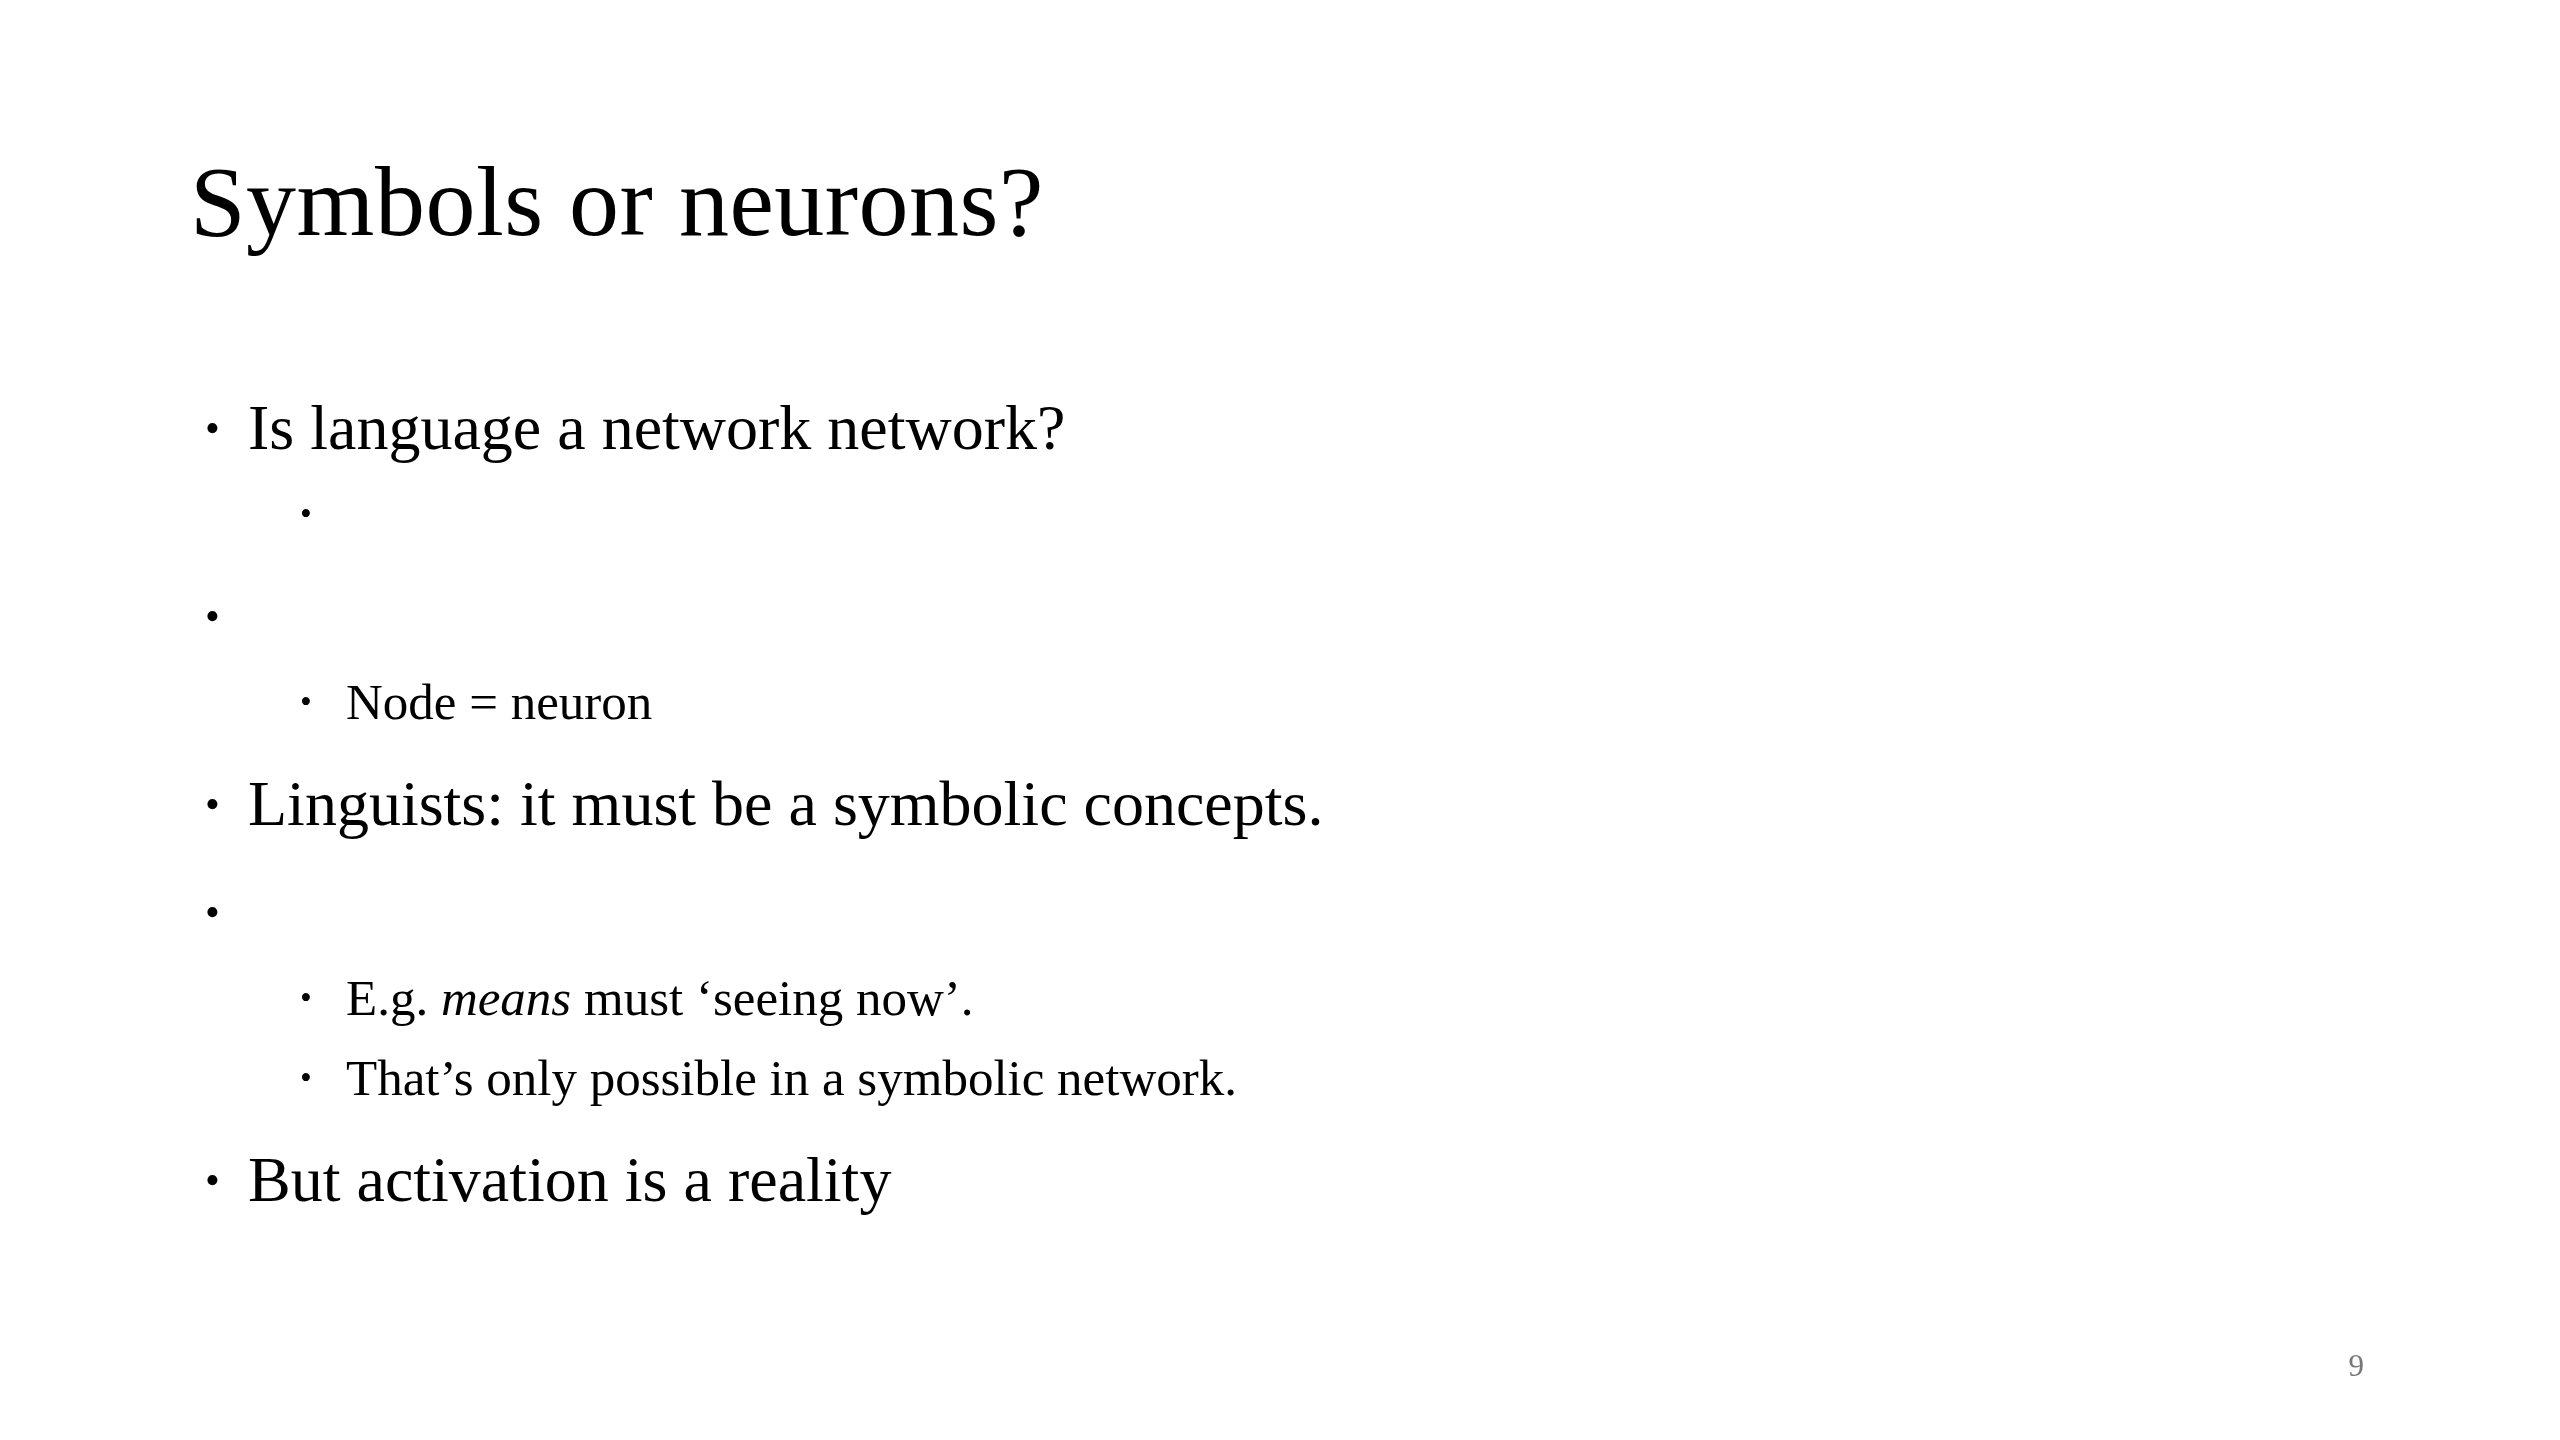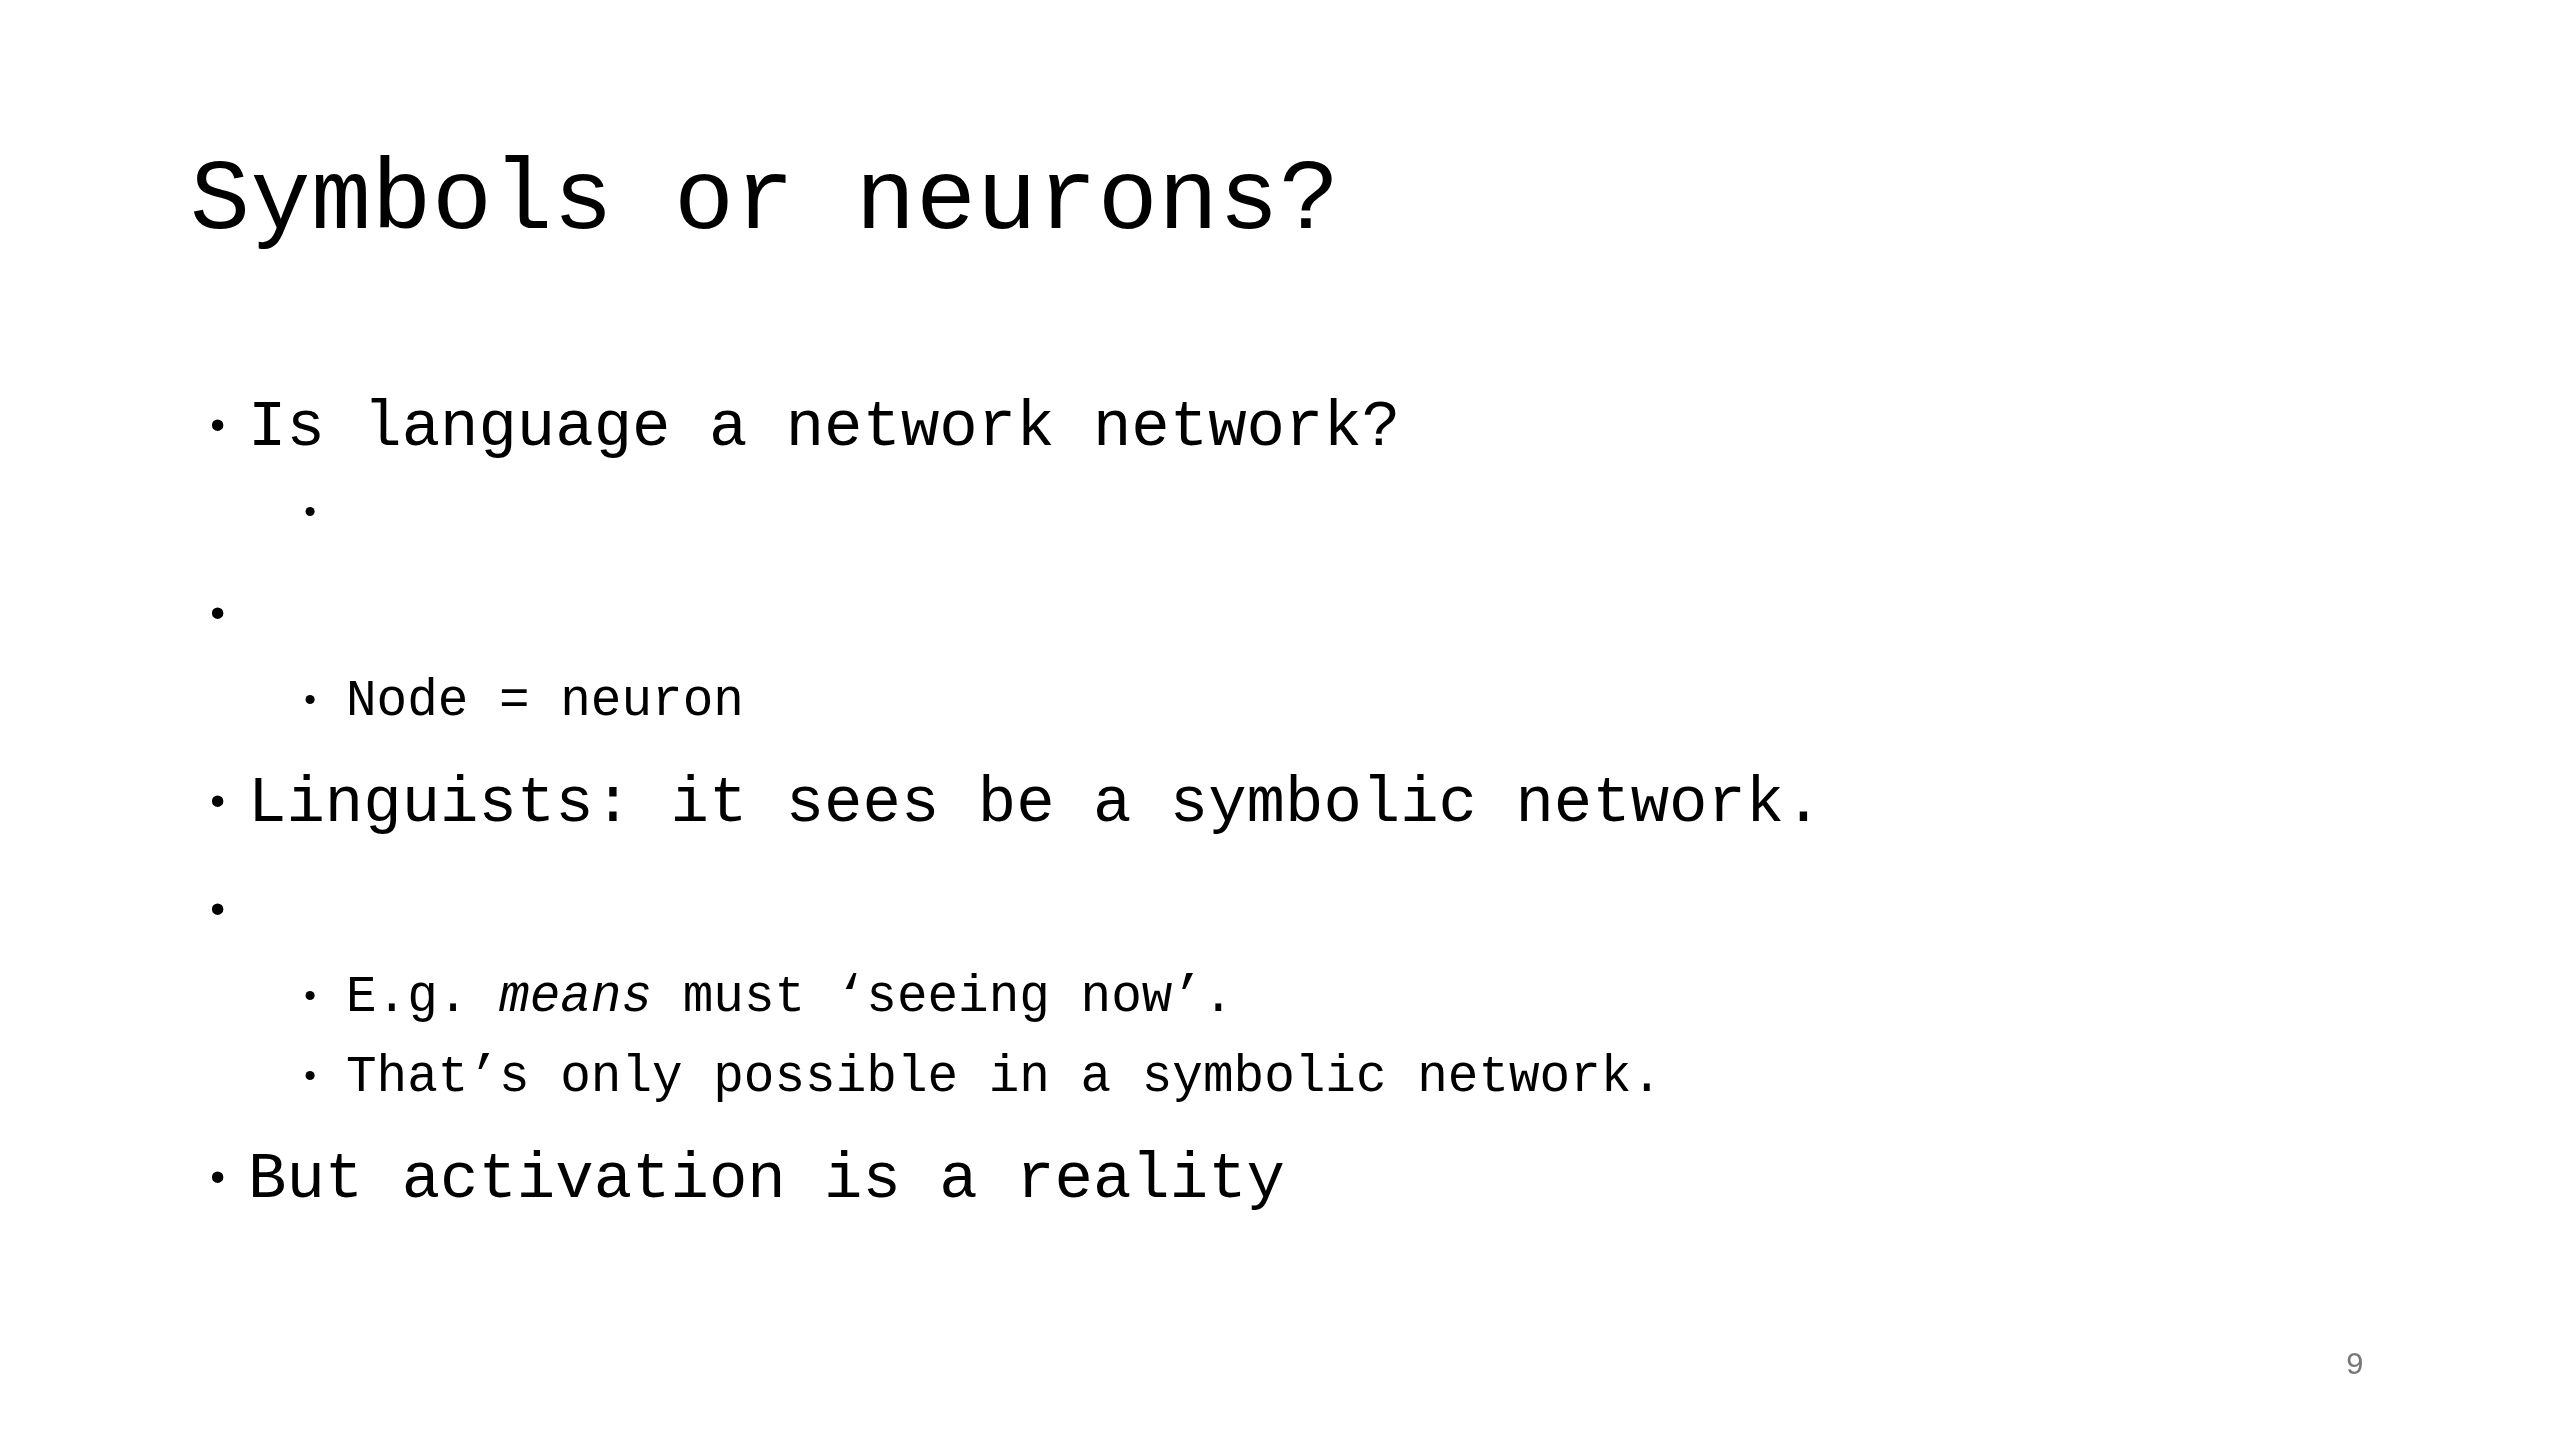--- a/index.html
+++ b/index.html
@@ -6,21 +6,21 @@
     margin: 0;
     padding: 0;
     background: #e8e8e8;
   }
   .slide {
     position: relative;
     width: 2560px;
     height: 1440px;
     background: var(--bg, #ffffff);
     color: var(--fg, #000000);
-    font-family: Liberation Mono, monospace;
+    font-family: Liberation Serif, serif;
     overflow: hidden;
   }
   .title {
     position: absolute;
     left: 190px;
     top: 137px;
     margin: 0;
     font-size: 100px;
     font-weight: 400;
     line-height: 130px;
@@ -87,21 +87,21 @@
       </div>
       <div class="bullet level1">
         <span class="marker">•</span>
       </div>
       <div class="bullet level2">
         <span class="marker">•</span>
         <span class="text"><span>Node = neuron</span></span>
       </div>
       <div class="bullet level1">
         <span class="marker">•</span>
-        <span class="text"><span>Linguists: it sees be a symbolic network.</span></span>
+        <span class="text"><span>Linguists: it must be a symbolic concepts.</span></span>
       </div>
       <div class="bullet level1">
         <span class="marker">•</span>
       </div>
       <div class="bullet level2">
         <span class="marker">•</span>
         <span class="text"><span>E.g. </span><span class="it">means</span><span> must ‘seeing now’.</span></span>
       </div>
       <div class="bullet level2">
         <span class="marker">•</span>

